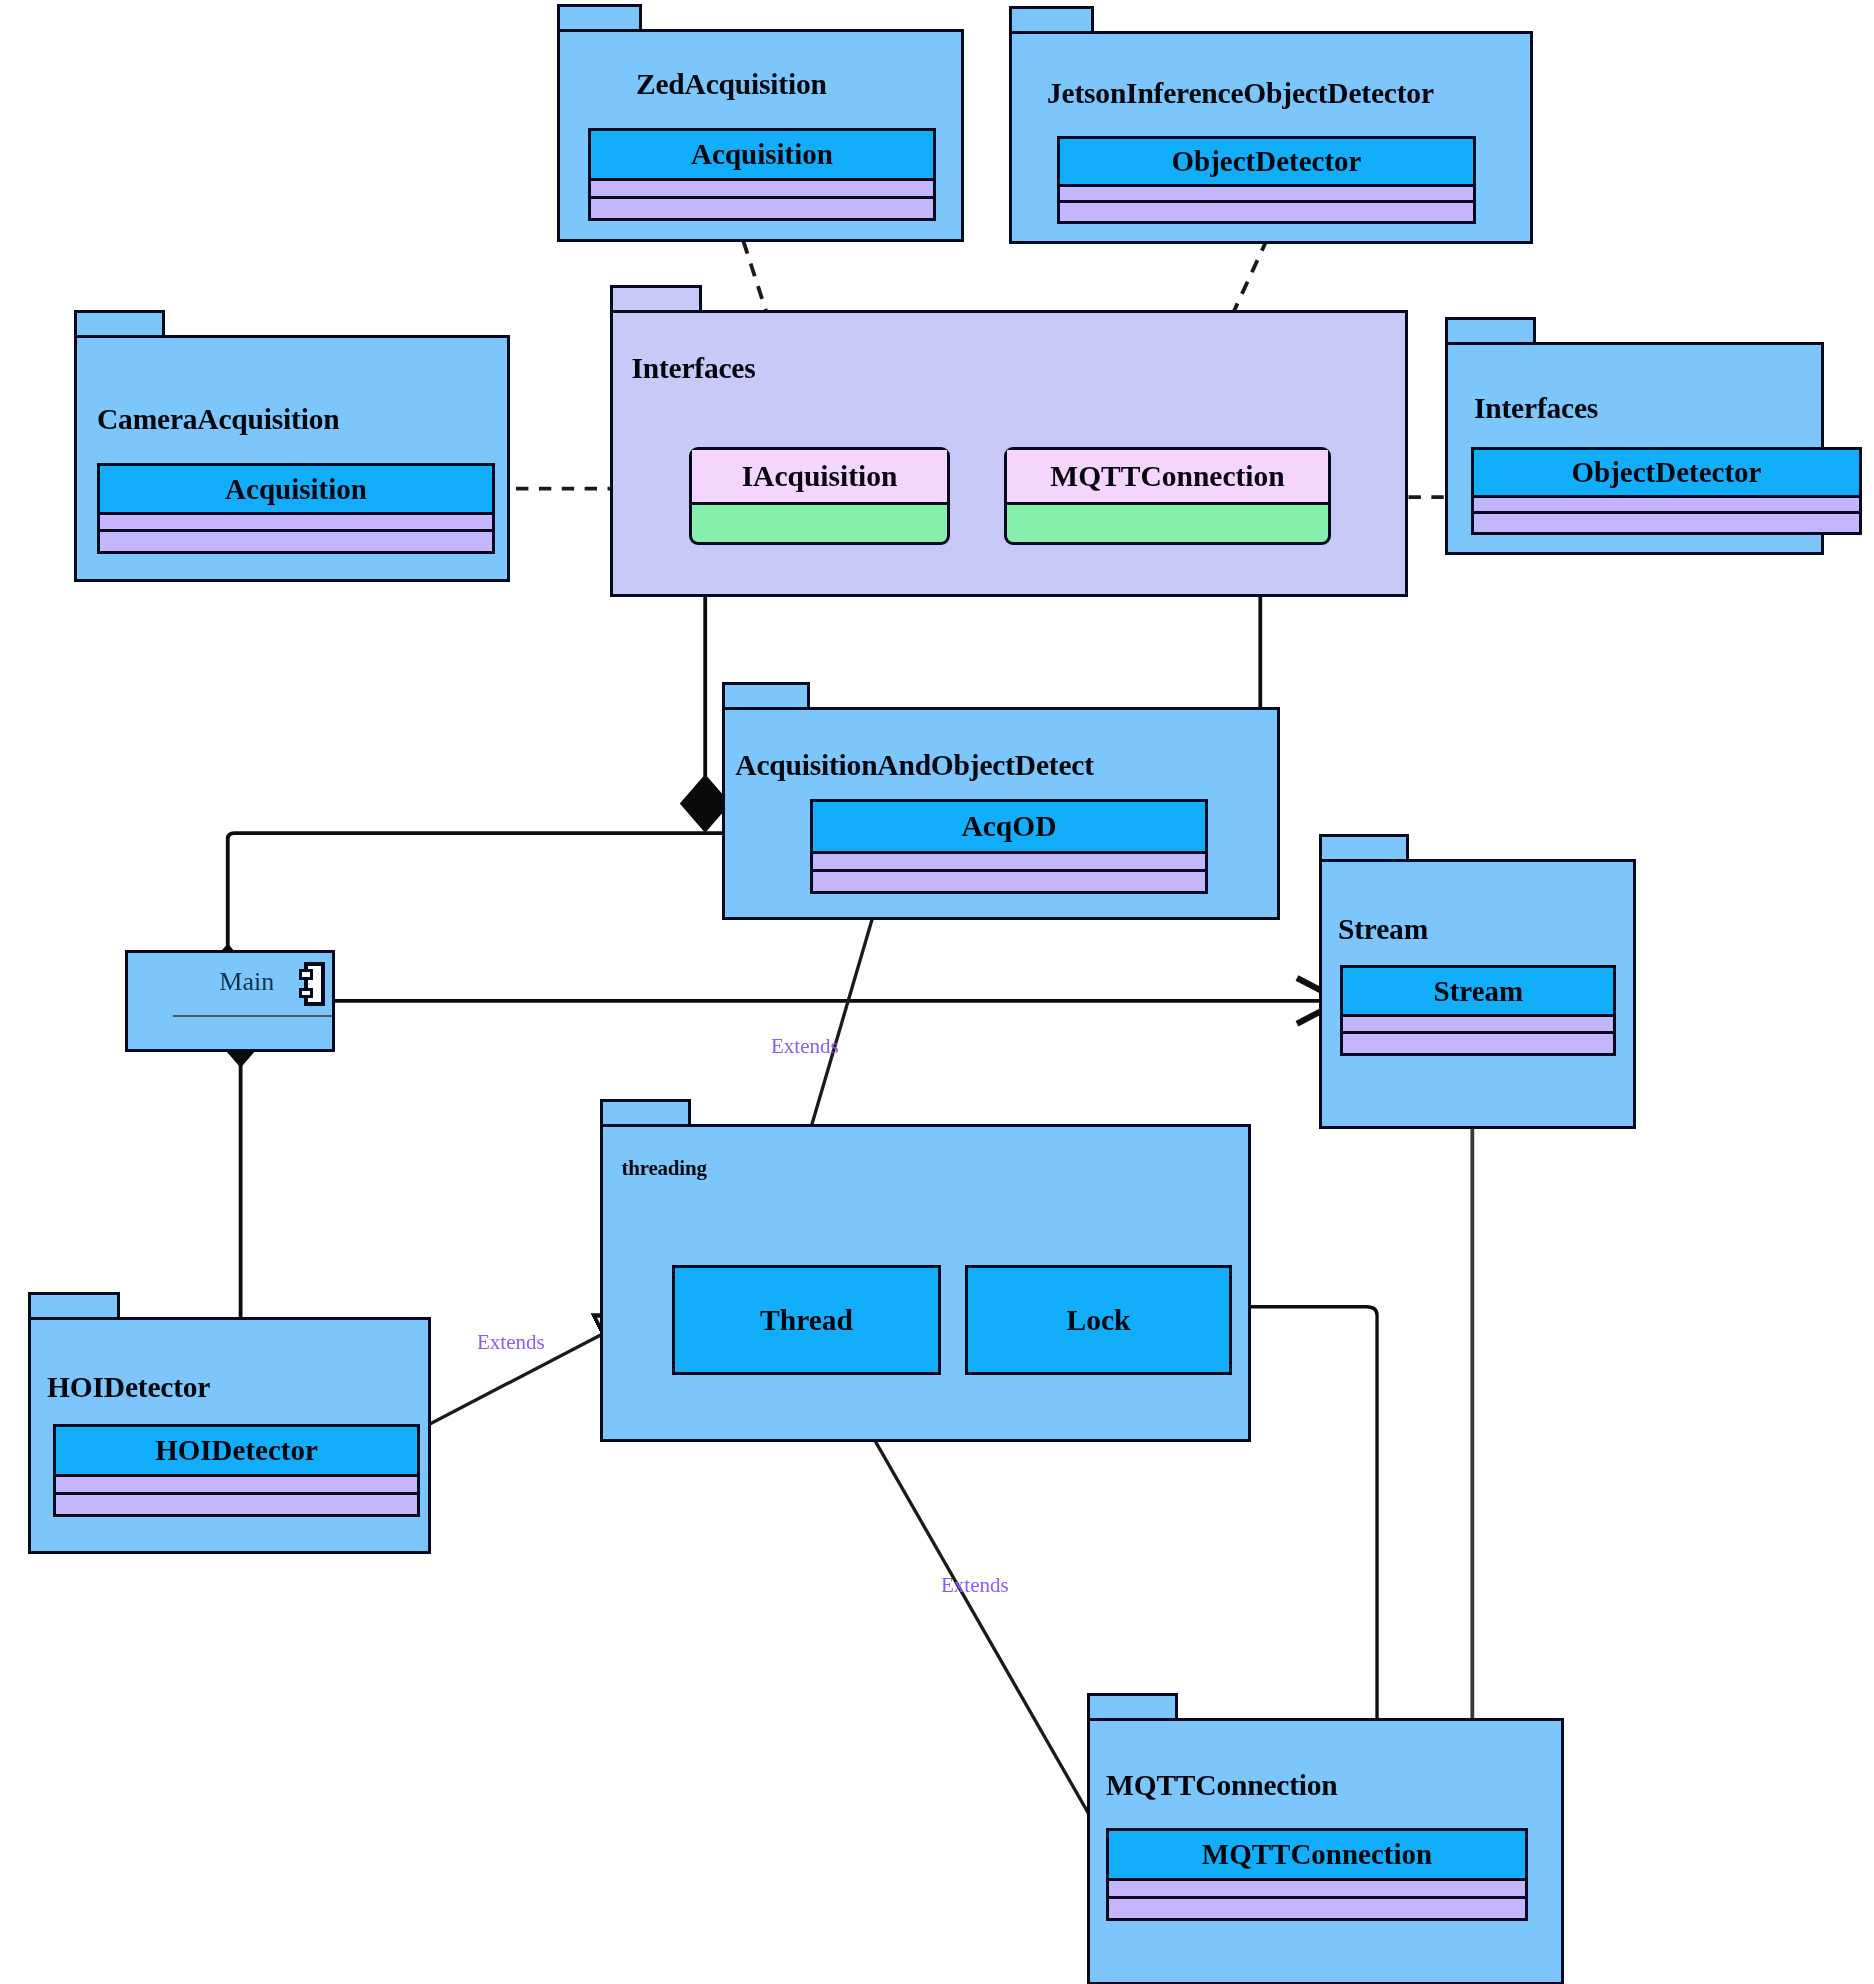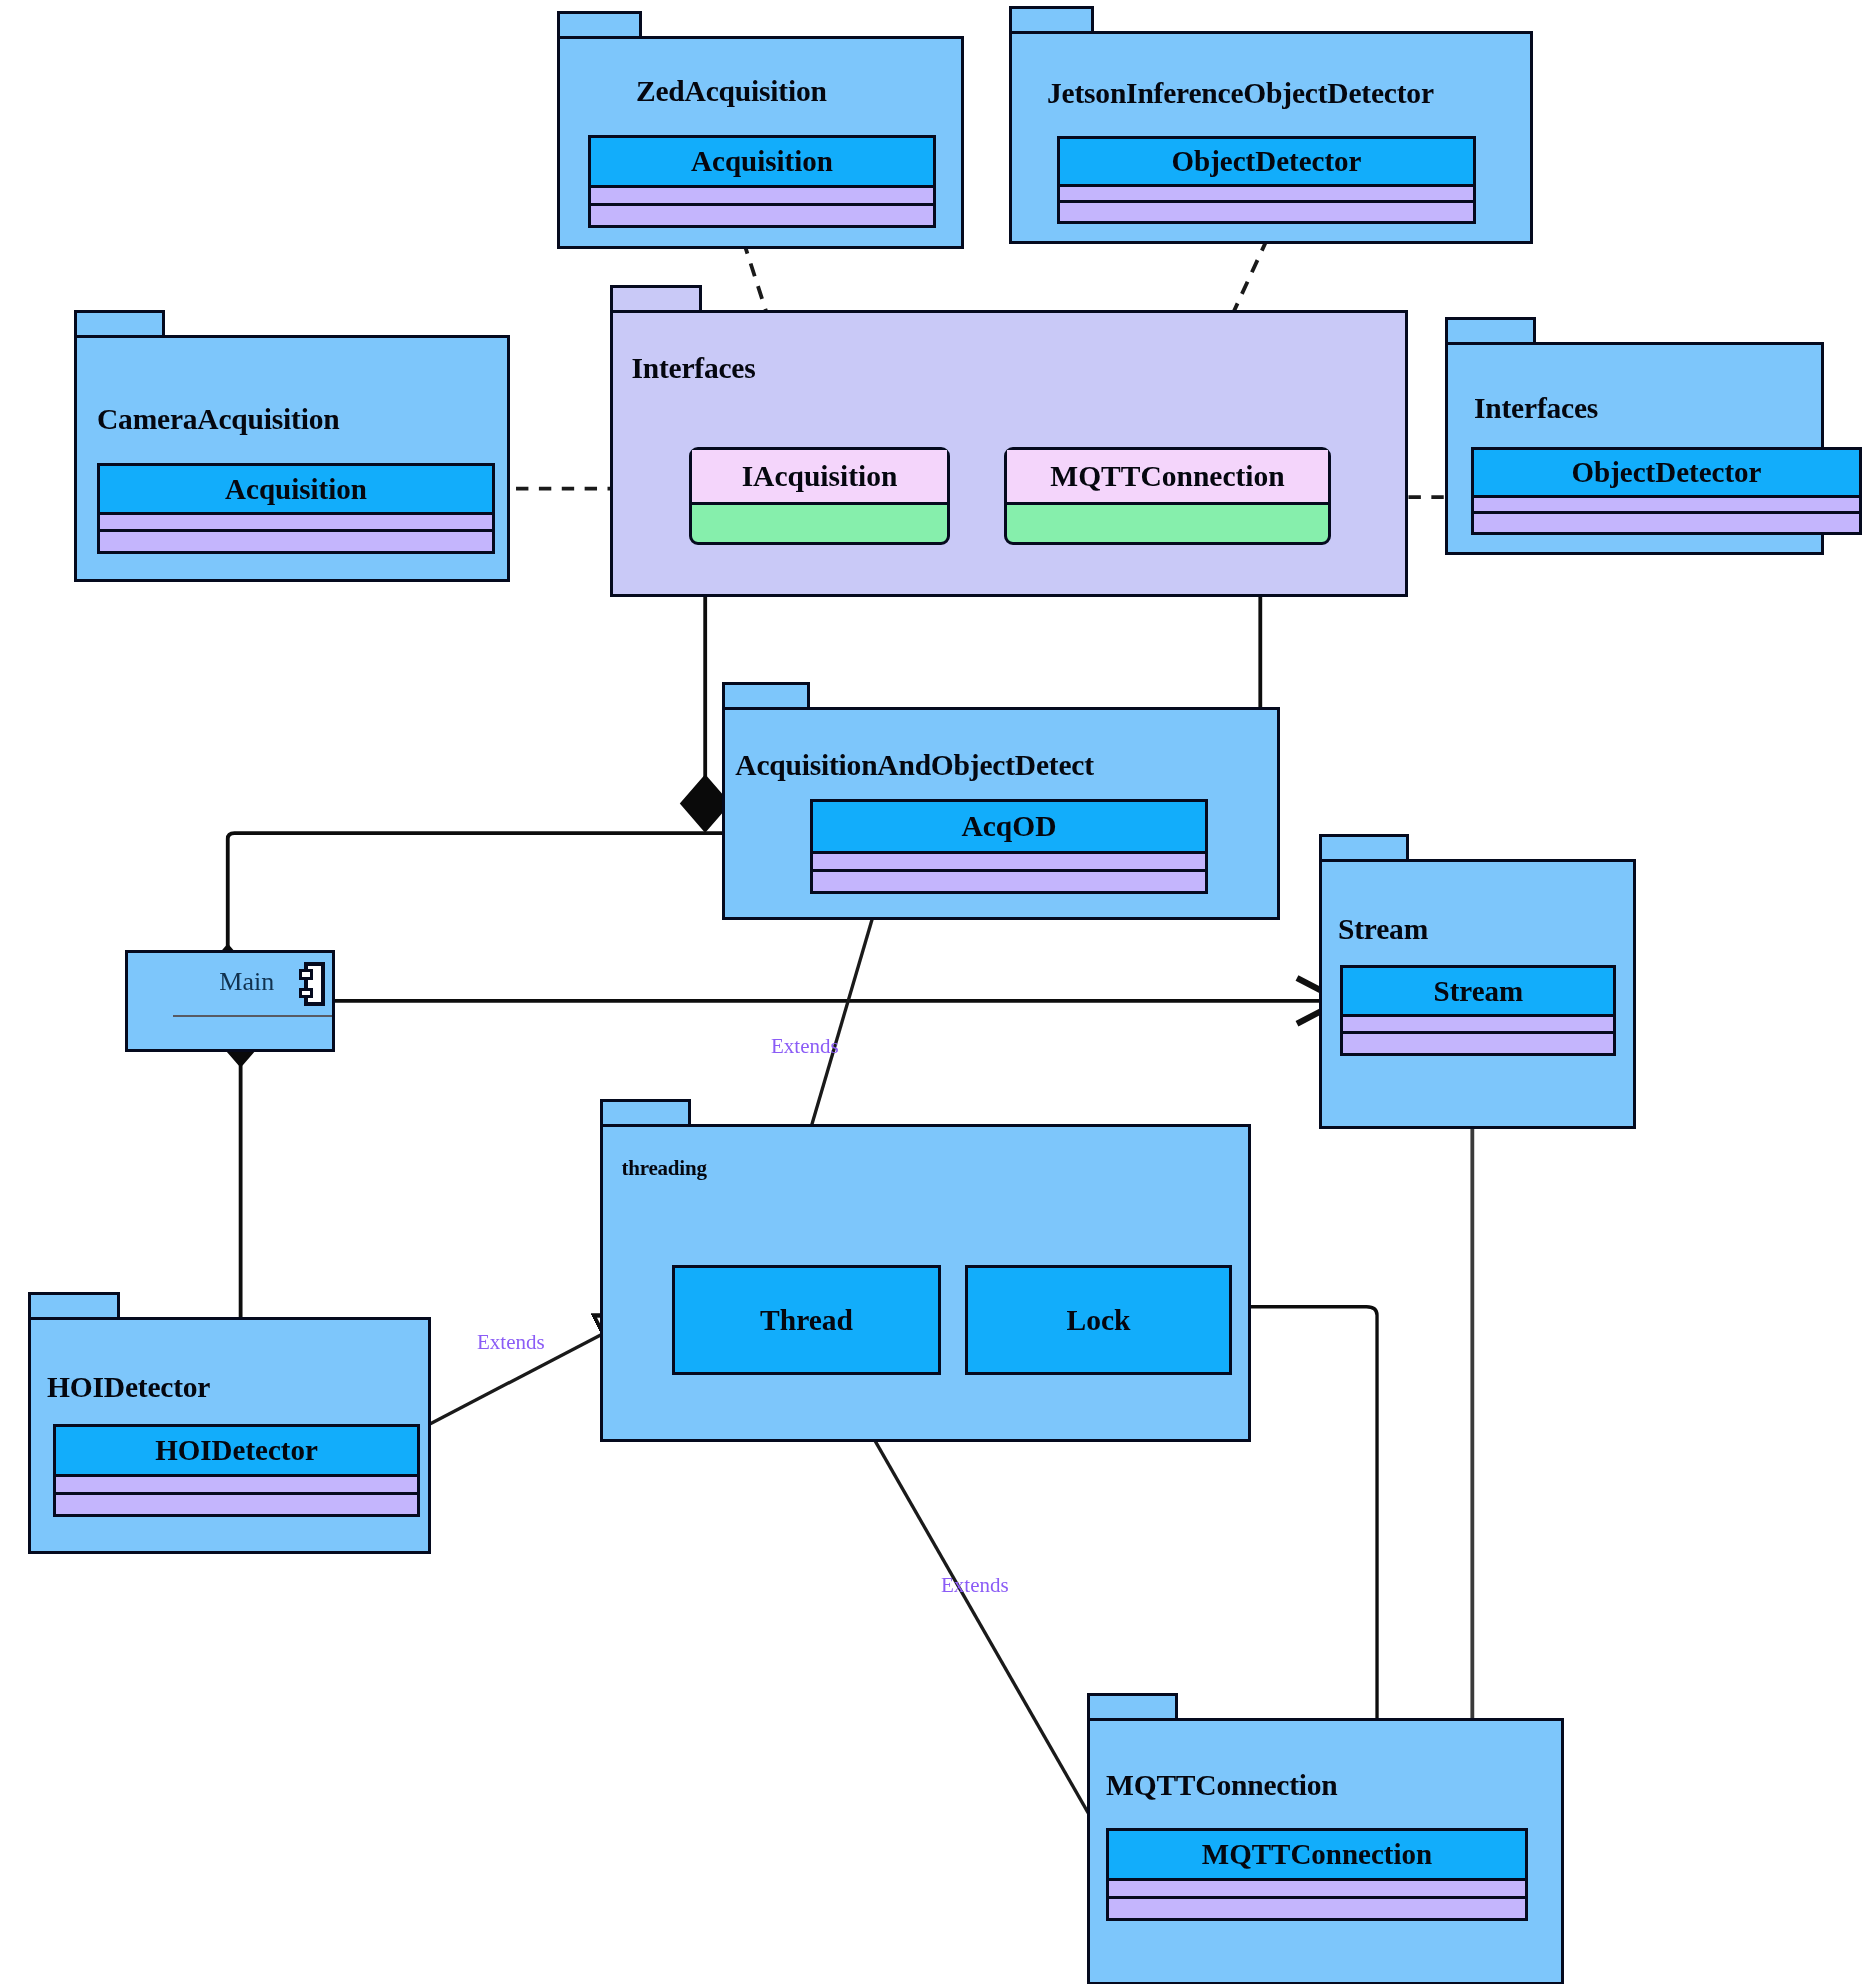--- a/index.html
+++ b/index.html
@@ -211,21 +211,21 @@
     
     <path d="M2330,3885 L1720,2820" fill="none" stroke="#1a1a1a" stroke-width="7" marker-end="url(#hollowTri)"></path>
 
     
     <path d="M2890,3870 L2890,2760 Q2890,2742 2868,2742 L2510,2742" fill="none" stroke="#0d0d0d" stroke-width="7" marker-end="url(#openArrow)"></path>
 
      MQTTConnection --&gt;
     <path d="M3090,2200 L3090,3880" fill="none" stroke="#3a3a3a" stroke-width="8" marker-start="url(#diamond)" marker-end="url(#openArrow)"></path>
   </svg>
 
-  <div class="pkg" style="left:557px; top:11px; width:407px; height:238px;">
+  <div class="pkg" style="left:557px; top:4px; width:407px; height:238px;">
     <div class="pkg-tab" style="width:85px;"></div>
     <div class="pkg-body"></div>
     <div class="pkg-title" style="left:79px; top:64px; font-size:29.5px;">ZedAcquisition</div>
     <div class="cls" style="left:31px; top:124px; width:348px; height:93px;">
       <div class="cls-name" style="height:50px; font-size:29px;">Acquisition</div>
       <div class="cls-attrs" style="height:18px;"></div>
       <div class="cls-ops" style="height:18px;"></div>
     </div>
   </div>
 

